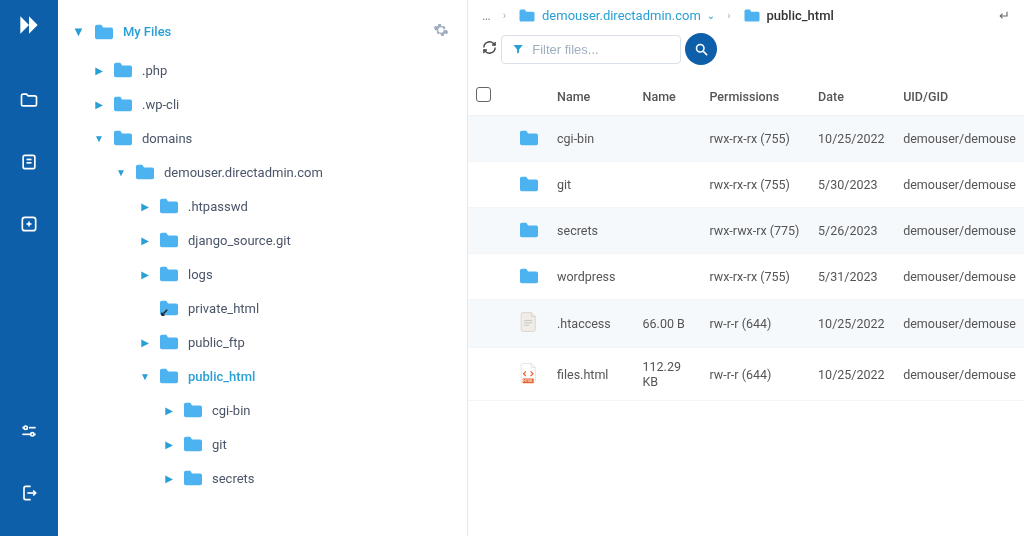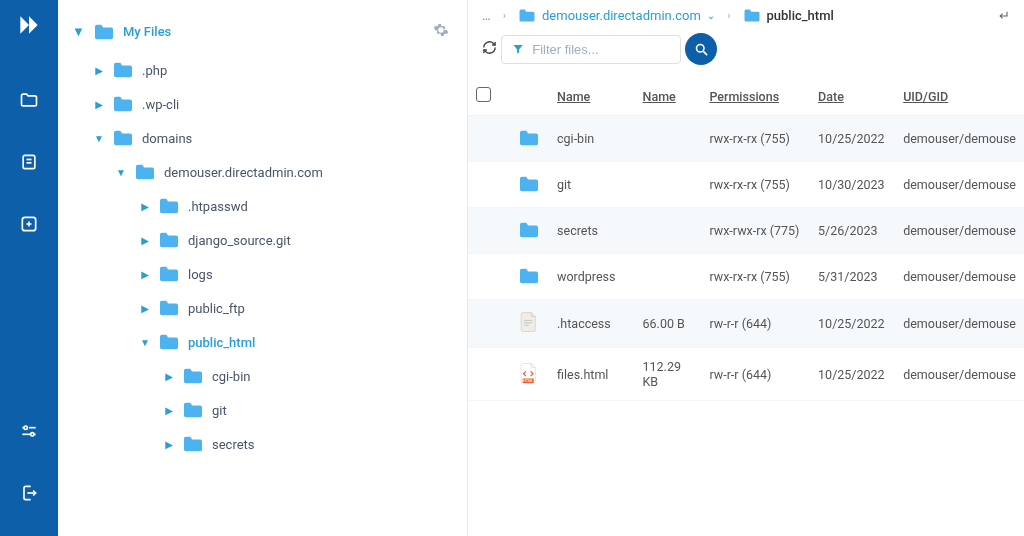--- a/index.html
+++ b/index.html
@@ -39,21 +39,21 @@
   .bc-caret { color:#2a9fd6; font-size:10px; }
 
   .toolbar { display: flex; align-items: center; gap: 4px; padding: 4px 14px 12px 14px; }
   .toolbar .reload { color: #555; cursor: pointer; font-size: 15px; }
   .search-wrap { display: flex; align-items: center; border: 1px solid #d9e0e7; border-radius: 4px; padding: 6px 10px; width: 180px; gap: 8px; }
   .search-wrap input { border: none; outline: none; font-size: 13px; width: 100%; color: #4a5568; }
   .search-wrap input::placeholder { color: #a0aec0; }
   .search-btn { width: 32px; height: 32px; border-radius: 50%; background: #0e5fa9; display: flex; align-items: center; justify-content: center; cursor: pointer; }
 
   .table { width: 100%; border-collapse: collapse; }
-  .table thead th { text-align: left; font-weight: 500; color: #555; font-size: 12.5px; padding: 10px 8px; border-bottom: 1px solid #edf2f7; text-decoration: underline; }
+  .table thead th { text-align: left; font-weight: 500; color: #555; font-size: 12.5px; padding: 10px 8px; border-bottom: 1px solid #edf2f7; }
   .table td { padding: 11px 8px; font-size: 12.5px; color: #555; }
   .table tbody tr { border-bottom: 1px solid #f3f6f9; }
   .table tbody tr.alt { background: #f5f9fc; }
   .col-check { width: 46px; text-align: center; }
   .col-icon { width: 40px; }
   .col-name { width: 90px; }
   .col-size { width: 72px; }
   .col-perm { width: 118px; }
   .col-date { width: 86px; }
   .checkbox { width: 15px; height: 15px; border: 1.5px solid #666; border-radius: 3px; display: inline-block; }
@@ -169,20 +169,29 @@
               <path d="M2 4a2 2 0 012-2h5l2 3h9a2 2 0 012 2v9a2 2 0 01-2 2H4a2 2 0 01-2-2V4z"></path>
             </svg></span>
           <span class="label">django_source.git</span>
         </div>
         <div class="tree-row indent-3">
           <span class="caret ">▶</span>
           <span class="folder-icon"><svg class="svg-folder" width="22" height="18" viewBox="0 0 24 20">
               <path d="M2 4a2 2 0 012-2h5l2 3h9a2 2 0 012 2v9a2 2 0 01-2 2H4a2 2 0 01-2-2V4z"></path>
             </svg></span>
           <span class="label">logs</span>
+        </div>
+        <div class="tree-row indent-3">
+          <span class="caret none">▶</span>
+          <span class="folder-icon"><svg class="svg-folder" width="22" height="18" viewBox="0 0 24 20">
+              <path d="M2 4a2 2 0 012-2h5l2 3h9a2 2 0 012 2v9a2 2 0 01-2 2H4a2 2 0 01-2-2V4z"></path>
+              <path d="M4 18 L10 12" stroke="#222" stroke-width="1.6" fill="none"></path>
+              <path d="M4 18 l0 -3 M4 18 l3 0" stroke="#222" stroke-width="1.6" fill="none"></path>
+            </svg></span>
+          <span class="label">private_html</span>
         </div>
         <div class="tree-row indent-3">
           <span class="caret ">▶</span>
           <span class="folder-icon"><svg class="svg-folder" width="22" height="18" viewBox="0 0 24 20">
               <path d="M2 4a2 2 0 012-2h5l2 3h9a2 2 0 012 2v9a2 2 0 01-2 2H4a2 2 0 01-2-2V4z"></path>
             </svg></span>
           <span class="label">public_ftp</span>
         </div>
         <div class="tree-row indent-3 active">
           <span class="caret ">▼</span>
@@ -289,21 +298,21 @@
           <tr>
             <td class="col-check"></td>
             <td class="col-icon"><span class="file-icon">
                 <svg class="svg-folder" width="22" height="18" viewBox="0 0 24 20">
                   <path d="M2 4a2 2 0 012-2h5l2 3h9a2 2 0 012 2v9a2 2 0 01-2 2H4a2 2 0 01-2-2V4z"></path>
                 </svg>
               </span></td>
             <td class="col-name">git</td>
             <td class="col-size"></td>
             <td class="col-perm">rwx-rx-rx (755)</td>
-            <td class="col-date">10/30/2023</td>
+            <td class="col-date">5/30/2023</td>
             <td>demouser/demouse</td>
           </tr>
           <tr class="alt">
             <td class="col-check"></td>
             <td class="col-icon"><span class="file-icon">
                 <svg class="svg-folder" width="22" height="18" viewBox="0 0 24 20">
                   <path d="M2 4a2 2 0 012-2h5l2 3h9a2 2 0 012 2v9a2 2 0 01-2 2H4a2 2 0 01-2-2V4z"></path>
                 </svg>
               </span></td>
             <td class="col-name">secrets</td>

